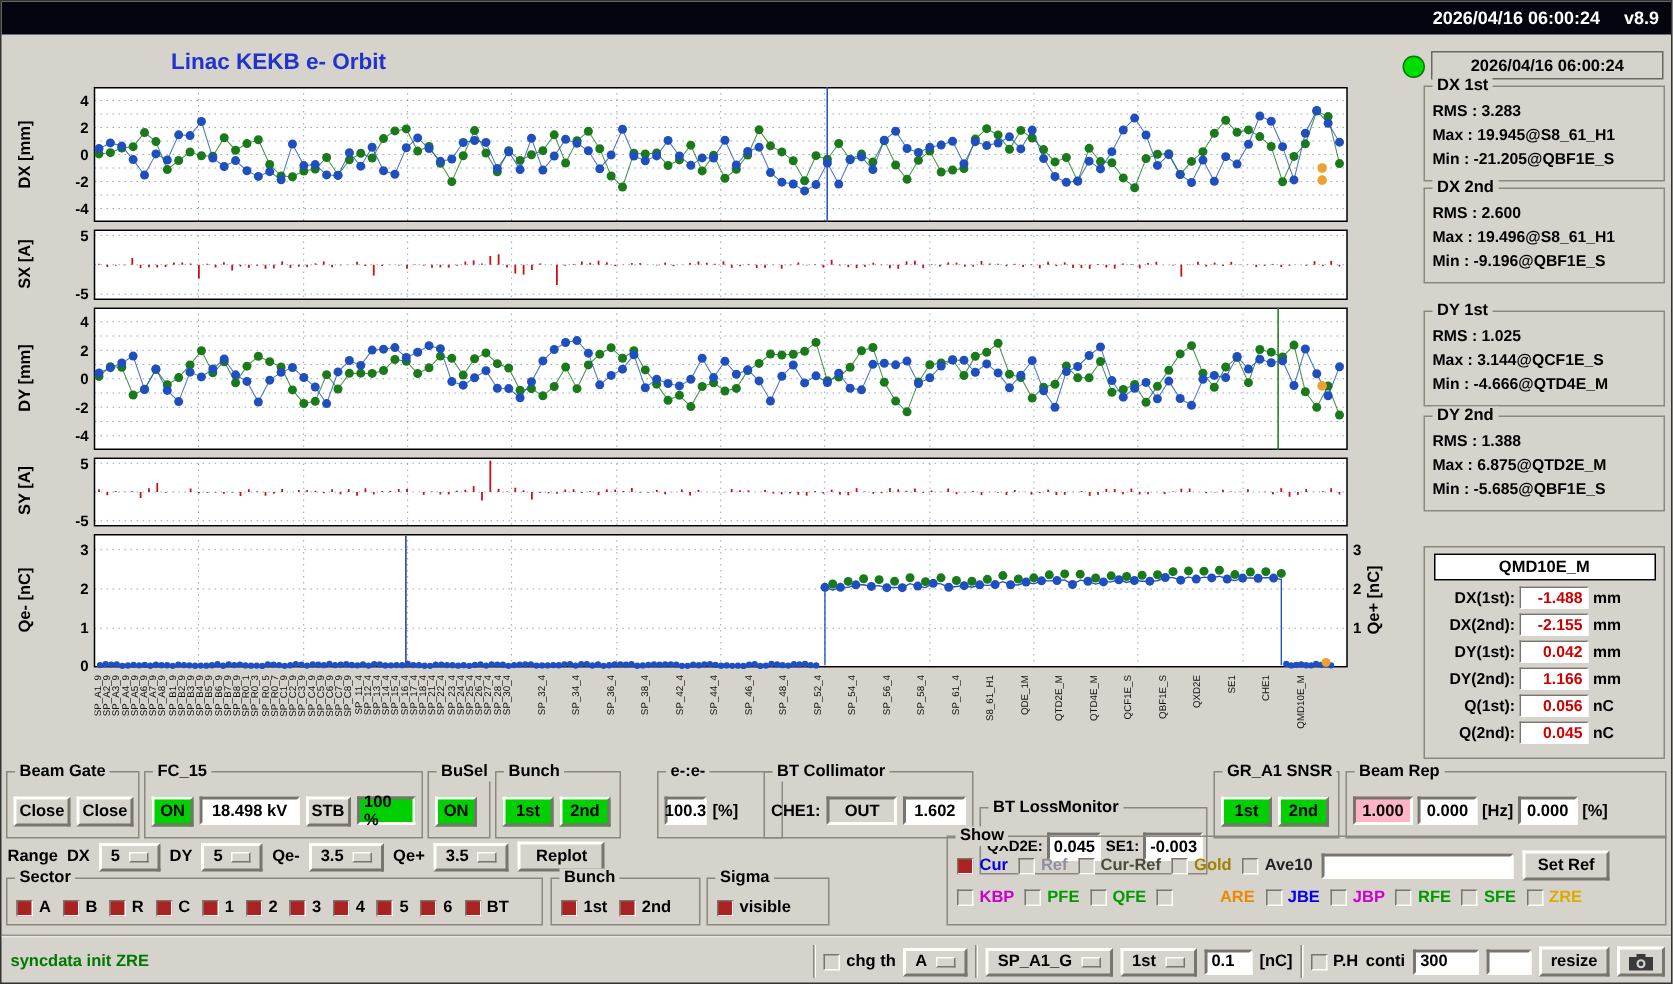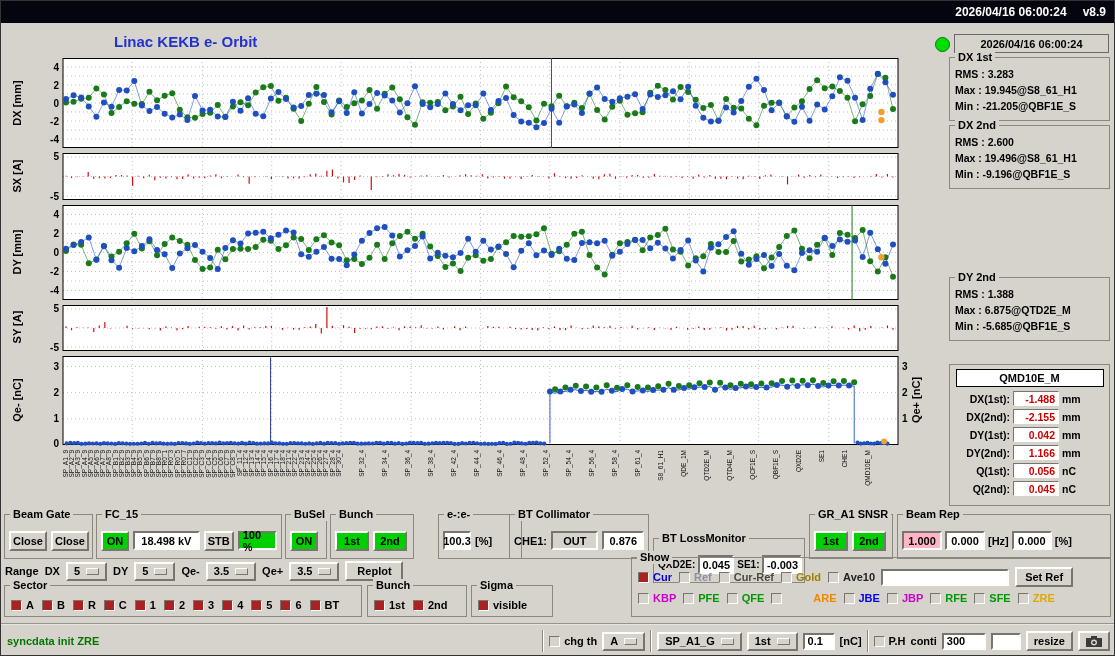--- a/index.html
+++ b/index.html
@@ -1247,20 +1247,26 @@
     <div>RMS : 3.283</div>
     <div>Max : 19.945@S8_61_H1</div>
     <div>Min : -21.205@QBF1E_S</div>
   </div>
   <div class="statbox" style="top:124px">
     <span class="gtitle">DX 2nd</span>
     <div>RMS : 2.600</div>
     <div>Max : 19.496@S8_61_H1</div>
     <div>Min : -9.196@QBF1E_S</div>
   </div>
+  <div class="statbox" style="top:206px">
+    <span class="gtitle">DY 1st</span>
+    <div>RMS : 1.025</div>
+    <div>Max : 3.144@QCF1E_S</div>
+    <div>Min : -4.666@QTD4E_M</div>
+  </div>
   <div class="statbox" style="top:276px">
     <span class="gtitle">DY 2nd</span>
     <div>RMS : 1.388</div>
     <div>Max : 6.875@QTD2E_M</div>
     <div>Min : -5.685@QBF1E_S</div>
   </div>
 
   <div class="monbox">
     <div class="montitle">QMD10E_M</div>
     <div class="monrow">
@@ -1334,21 +1340,21 @@
       <span class="disp" style="width:28px">100.3</span>
       <span class="lbl">[%]</span>
     </div>
   </div>
 
   <div class="gbox" style="left:508px;top:513px;width:140px;height:45px">
     <span class="gtitle">BT Collimator</span>
     <div class="gcontent">
       <span class="lbl">CHE1:</span>
       <span class="disp gray" style="width:48px">OUT</span>
-      <span class="disp" style="width:42px">0.876</span>
+      <span class="disp" style="width:42px">1.602</span>
     </div>
   </div>
 
   <div class="gbox" style="left:652px;top:537px;width:152px;height:45px">
     <span class="gtitle">BT LossMonitor</span>
     <div class="gcontent" style="gap:3px">
       <span class="lbl" style="font-size:10px">QXD2E:</span>
       <span class="disp" style="width:36px">0.045</span>
       <span class="lbl" style="font-size:10px">SE1:</span>
       <span class="disp" style="width:40px">-0.003</span>

